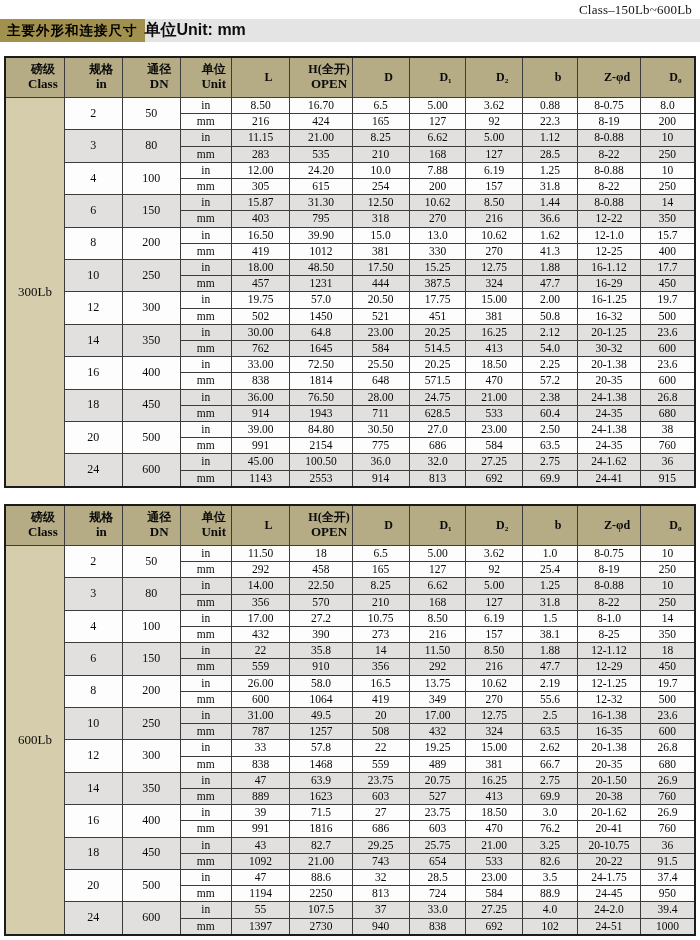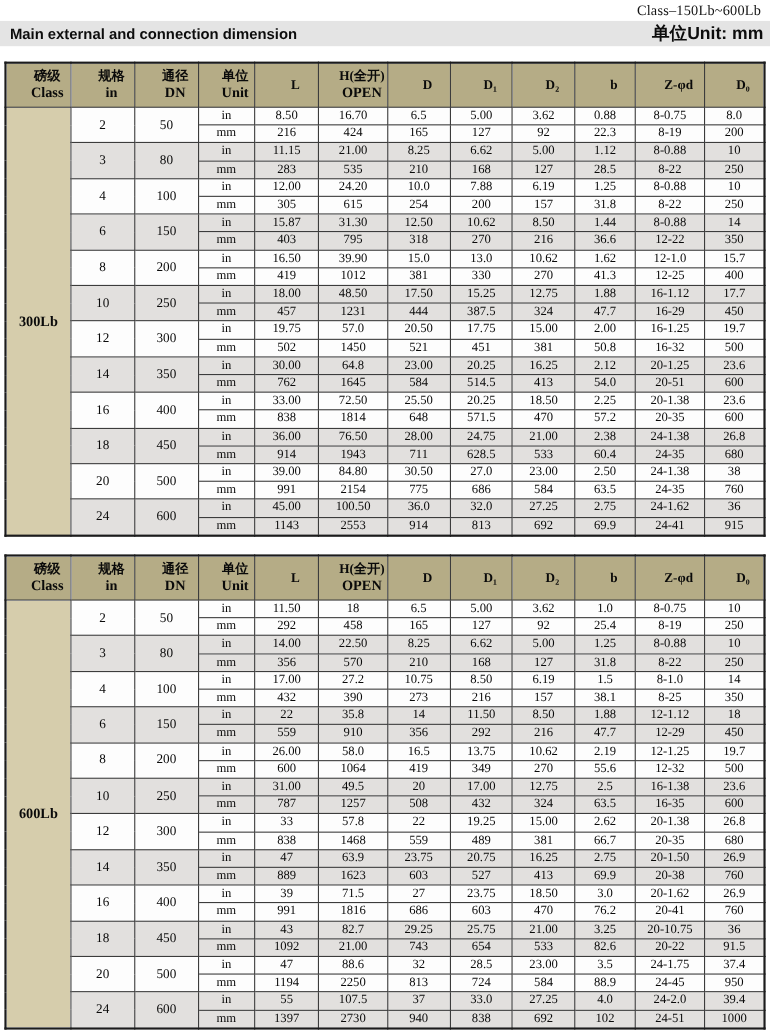--- a/index.html
+++ b/index.html
@@ -81,35 +81,35 @@
   .dim-table th {
     background:var(--header-bg,#b5ac86);
     font-weight:bold;
     font-size:12px;
     height:39px;
     padding-left:16px;
   }
   .dim-table th .h2 { font-size:13px; font-weight:bold; }
   .dim-table td.class-cell {
     background:var(--class-col-bg,#d6cdac);
-    font-weight:bold;
+    font-weight:normal;
     font-size:13px;
   }
   .dim-table tr.stripe td { background:var(--stripe,#e2e0de); }
   .dim-table td { background:#fdfdfd; height:15px; }
   .dim-table td.size-cell, .dim-table td.dn-cell { font-size:12px; }
 </style>
 </head>
 <body>
 
 <div class="page">
   <div class="top-line">Class–150Lb~600Lb</div>
 
   <div class="title-bar">
-    <span class="title-en">Main external and connection dimension</span>
+    <span class="badge">主要外形和连接尺寸</span>
     <span class="unit-note">单位Unit: mm</span>
   </div>
 
   <table class="dim-table" id="table-0">
       <colgroup>
         <col style="width: 8.6%;">
         <col style="width: 8.4%;">
         <col style="width: 8.4%;">
         <col style="width: 7.4%;">
         <col style="width: 8.5%;">
@@ -350,21 +350,21 @@
           <td>23.6</td>
         </tr>
         <tr class="stripe">
           <td>mm</td>
           <td>762</td>
           <td>1645</td>
           <td>584</td>
           <td>514.5</td>
           <td>413</td>
           <td>54.0</td>
-          <td>20-51</td>
+          <td>30-32</td>
           <td>600</td>
         </tr>
         <tr>
           <td rowspan="2" class="size-cell">16</td>
           <td rowspan="2" class="dn-cell">400</td>
           <td>in</td>
           <td>33.00</td>
           <td>72.50</td>
           <td>25.50</td>
           <td>20.25</td>

